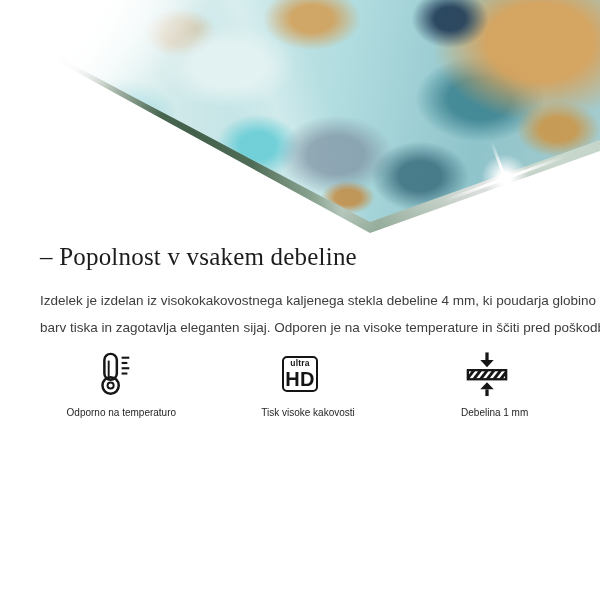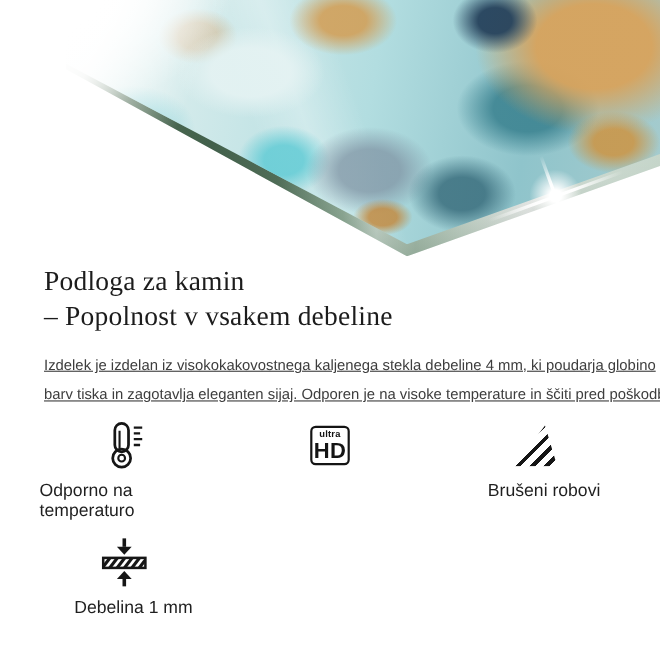--- a/index.html
+++ b/index.html
@@ -57,28 +57,28 @@
                 rgba(255,255,255,.95) 65%, transparent); }
   .sparkle .a1 { width:130px; left:-65px; top:-1.5px; transform:rotate(-20deg); }
   .sparkle .a2 { width:78px;  left:-39px; top:-1.5px; transform:rotate(70deg); }
 
   
   h1 { margin:6px 0 0 40px; font-family:"Liberation Serif", serif; font-weight:400;
        font-size:25px; line-height:31px; color:#1c1c1c; letter-spacing:.2px; }
   h1 span { display:block; }
 
   .desc { margin:15px 40px 0 40px; font-size:13.5px; line-height:27px; color:#3d3d3d; }
-  .desc span { display:block; white-space:nowrap;text-decoration:underline; }
+  .desc span { display:block; white-space:nowrap; }
 
   
   .features { margin:8px 20px 0 20px; display:grid; grid-template-columns:repeat(3,1fr);
               row-gap:12px; }
-  .feature { display:flex; flex-direction:column; align-items:center; }
+  .feature { display:flex; flex-direction:column; align-items:center;text-align:right; }
   .icon-box { height:50px; display:flex; align-items:center; justify-content:center; }
-  .feature .label { margin-top:8px; font-size:16px; color:#1f1f1f;margin-left:16px; }
+  .feature .label { margin-top:8px; font-size:10px; color:#1f1f1f;margin-left:16px; }
 
   svg.ic { stroke:#161616; fill:none; stroke-width:2.6; }
 
   .uhd-box { width:36px; height:36px; border:2.5px solid #141414; border-radius:5px;
              display:flex; flex-direction:column; align-items:center; justify-content:center;
              color:#141414; line-height:1; }
   .uhd-box .sm { font-size:8.5px; font-weight:700; letter-spacing:.2px; }
   .uhd-box .lg { font-size:20px; font-weight:800; margin-top:1px; letter-spacing:.3px; }
 
   .edges-tri { width:40px; height:38px;
@@ -93,21 +93,20 @@
   <div class="glass-art"></div>
   <div class="white-fade"></div>
   <div class="sparkle">
     <i class="arm a1"></i>
       <i class="arm a2"></i>
       <b class="core"></b>
   </div>
 </div>
 
 <h1>
-  <span>Podloga za kamin</span>
   <span>– Popolnost v vsakem debeline</span>
 </h1>
 
 <p class="desc">
   <span>Izdelek je izdelan iz visokokakovostnega kaljenega stekla debeline 4 mm, ki poudarja globino</span>
   <span>barv tiska in zagotavlja eleganten sijaj. Odporen je na visoke temperature in ščiti pred poškodba-</span>
 </p>
 
 <div class="features">
 
@@ -127,30 +126,25 @@
     <div class="label">Odporno na temperaturo</div>
   </div>
 
   <div class="feature">
     <div class="icon-box">
       <div class="uhd-box">
         <span class="sm">ultra</span>
         <span class="lg">HD</span>
       </div>
     </div>
+    <div class="label">Tisk visoke kakovosti</div>
   </div>
 
 
 
-  <div class="feature">
-    <div class="icon-box">
-      <div class="edges-tri"></div>
-    </div>
-    <div class="label">Brušeni robovi</div>
-  </div>
 
   <div class="feature">
     <div class="icon-box">
       <svg width="46" height="48" viewBox="0 0 48 48">
         <defs>
             <clipPath id="barclip">
               <rect x="4" y="20" width="40" height="9.5"></rect>
             </clipPath>
           </defs>
         <g clip-path="url(#barclip)" stroke="#161616" stroke-width="3">

